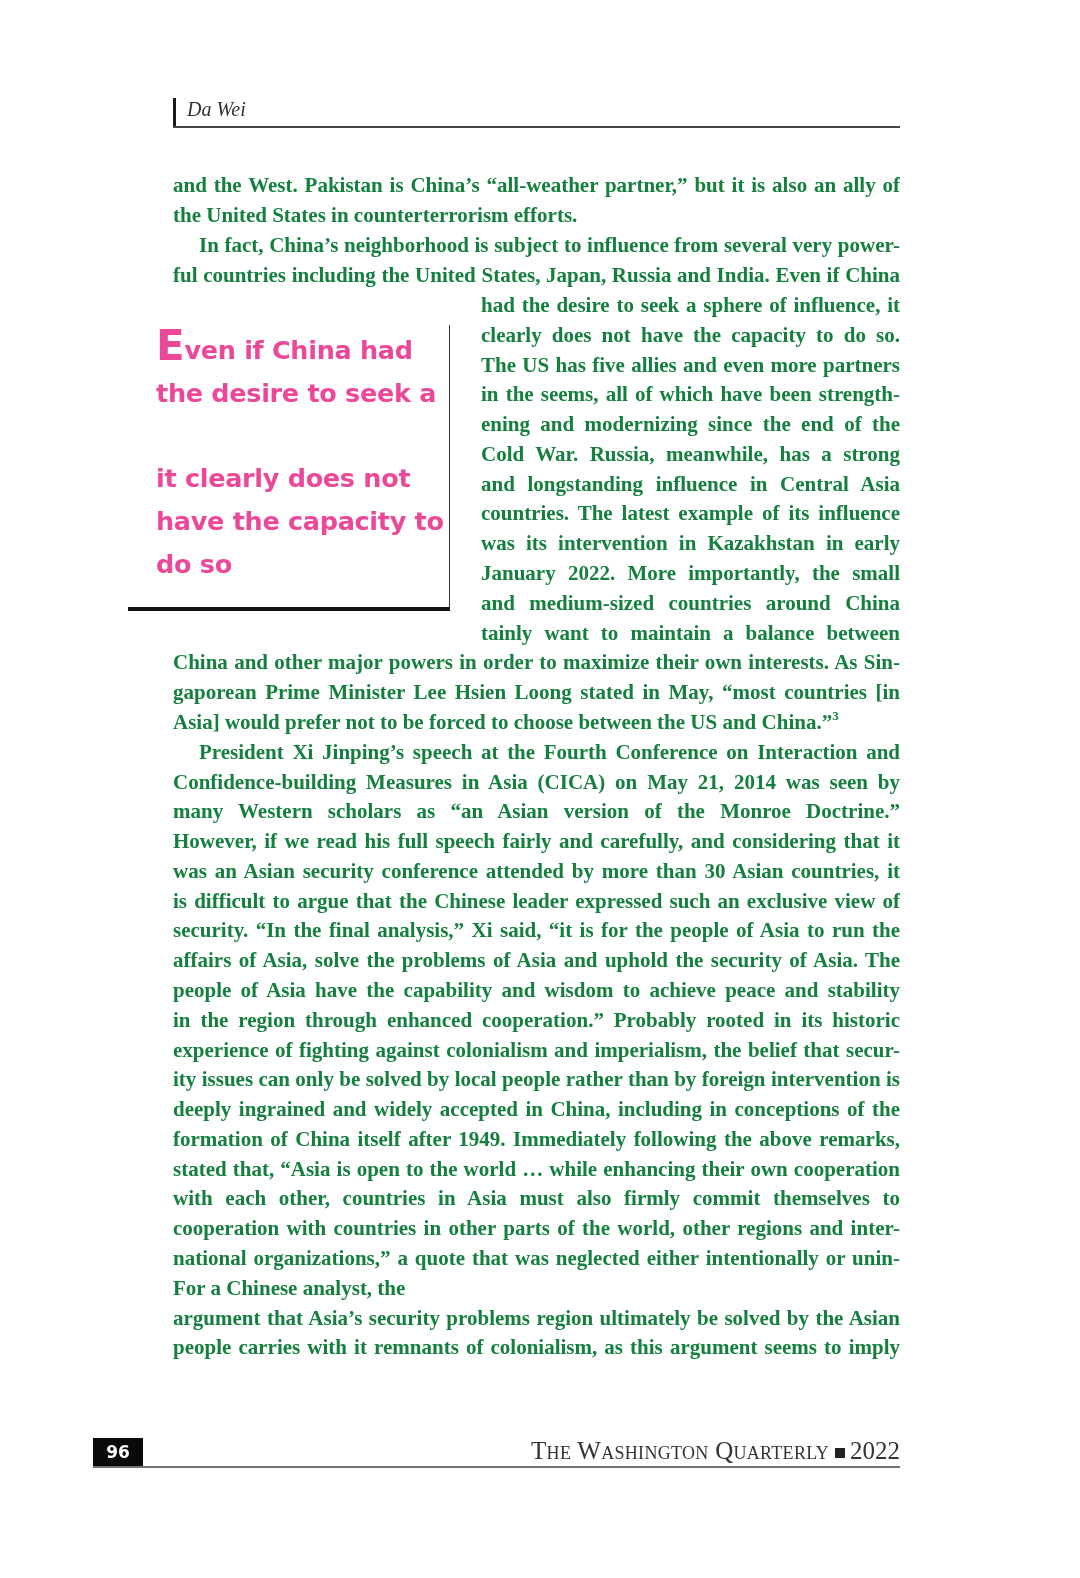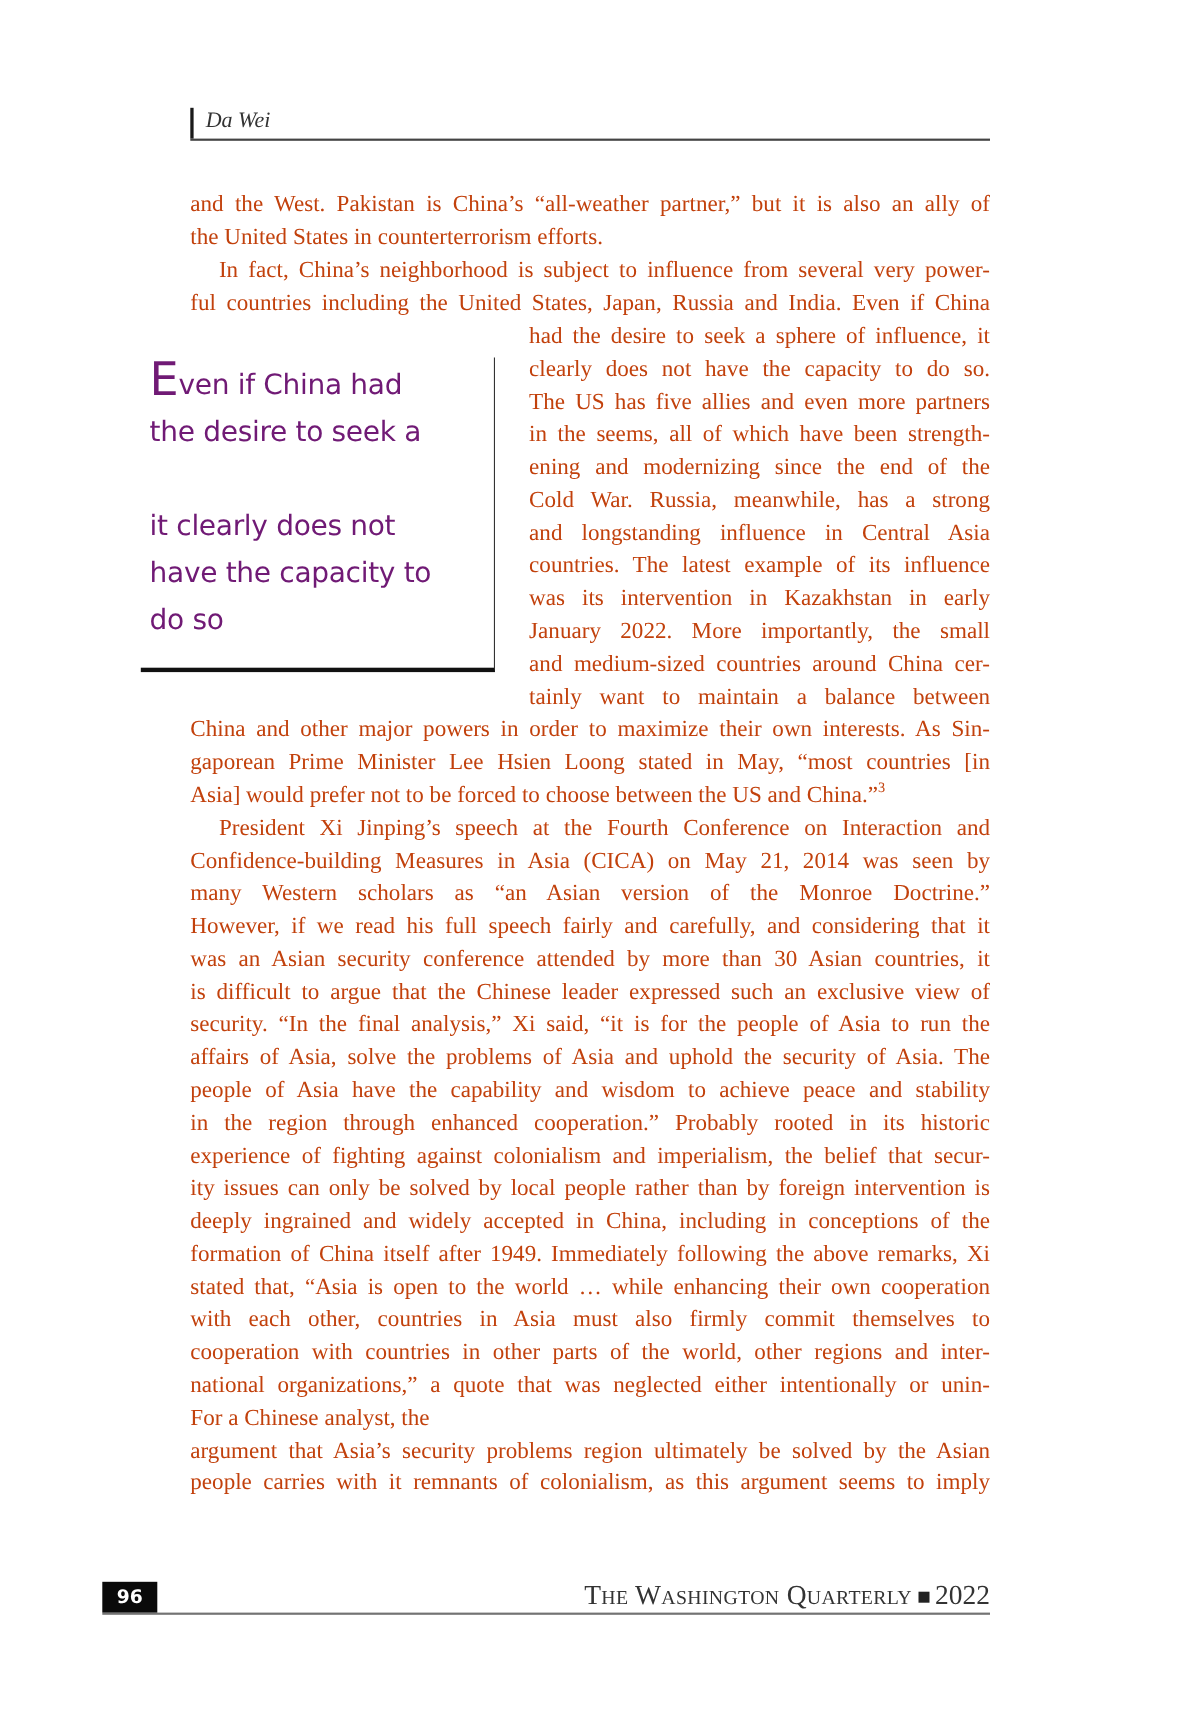--- a/index.html
+++ b/index.html
@@ -38,21 +38,22 @@
       font-style: italic;
       font-size: 20px;
       color: #333;
       font-family: "Liberation Serif", "DejaVu Serif", serif;
     }
     .body-line {
       position: absolute;
       font-size: 21px;
       line-height: 29.8px;
       white-space: nowrap;
-      color: #c2410c;
+      color: #15803d;
+      font-weight: bold;
     }
     .justify {
       text-align: justify;
       text-align-last: justify;
       white-space: normal;
       overflow: hidden;
       height: 30px;
     }
     .full { left: 173px; width: 727px; }
     .narrow { left: 481px; width: 419px; }
@@ -64,28 +65,29 @@
       left: 128px;
       top: 325px;
       width: 322px;
       height: 286px;
       border-right: 1.5px solid #333;
       border-bottom: 4px solid #111;
       box-sizing: border-box;
     }
     .pullquote-text {
       position: absolute;
-      left: 8px;
+      left: 28px;
       top: 4px;
       width: 290px;
       font-family: "DejaVu Sans", "Liberation Sans", sans-serif;
       font-size: 25.5px;
       line-height: 42.8px;
-      color: #701a75;
+      color: #ec4899;
       letter-spacing: -0.3px;
+      font-weight: bold;
     }
     .pullquote-text .dropcap {
       font-size: 42px;
       line-height: 30px;
       vertical-align: -1px;
     }
 
     .footer {
       position: absolute;
       left: 93px;

